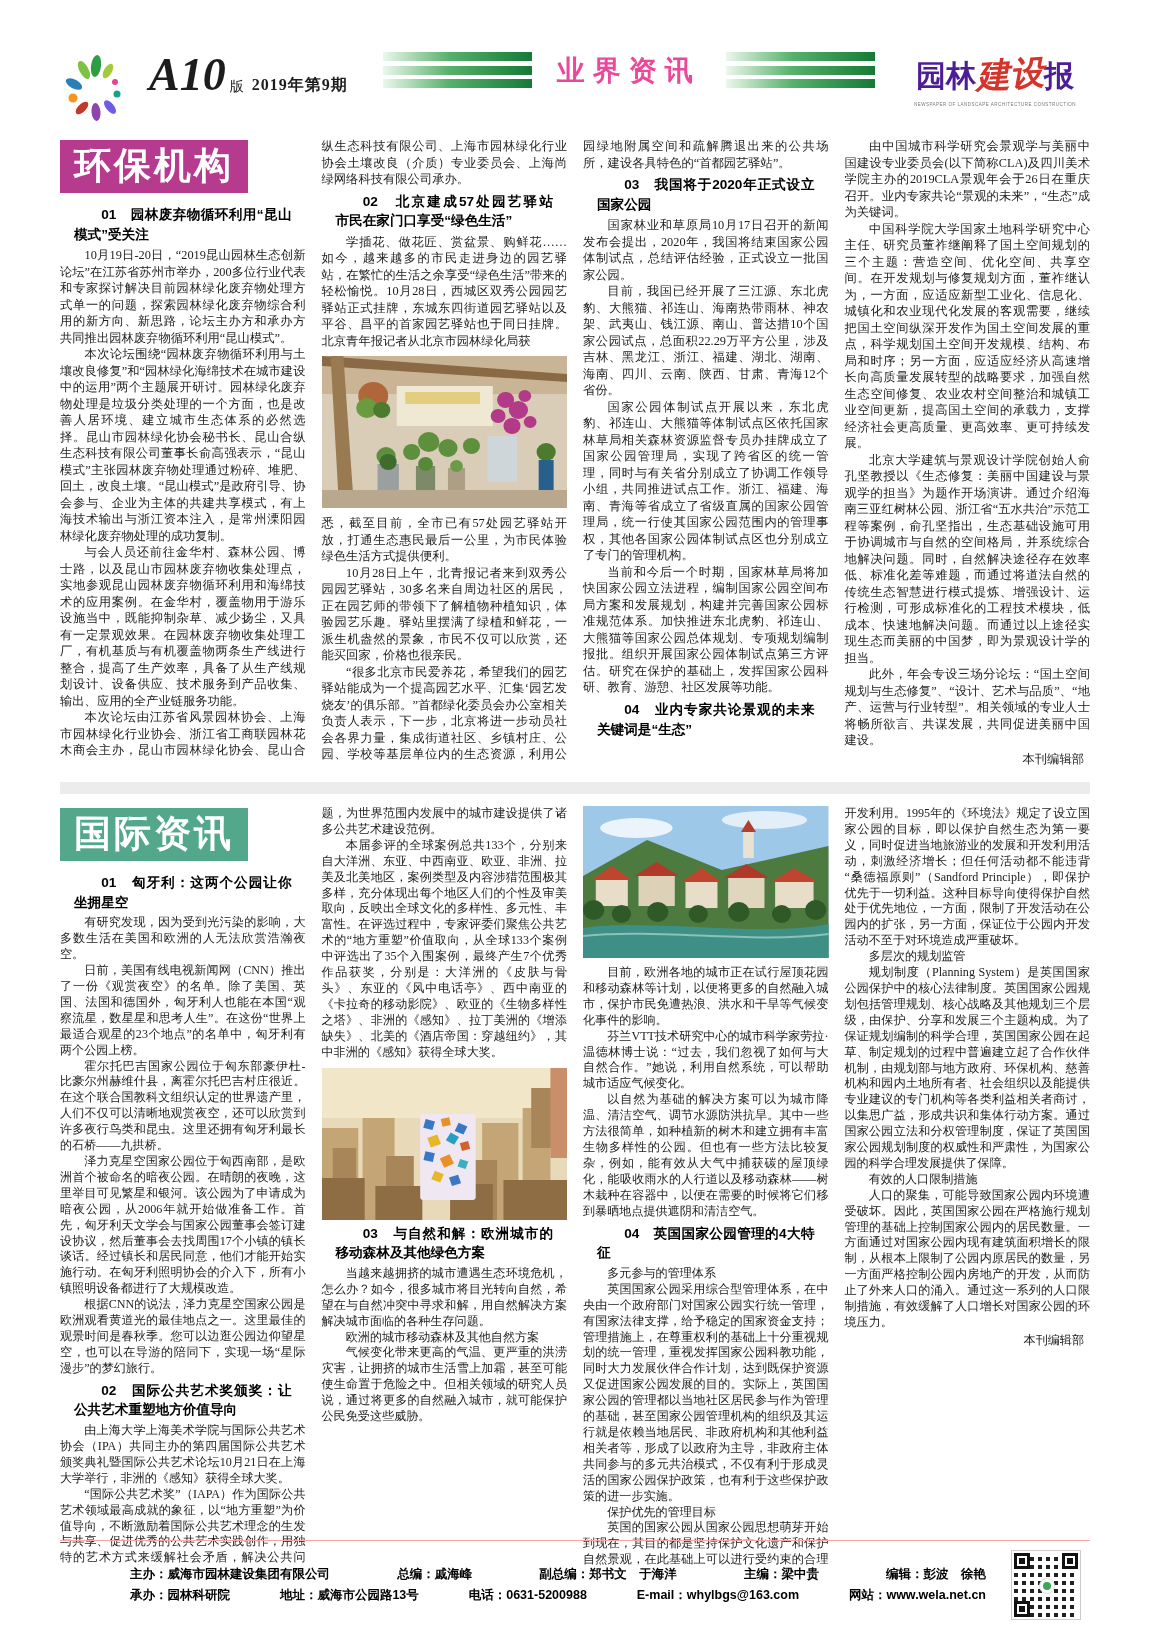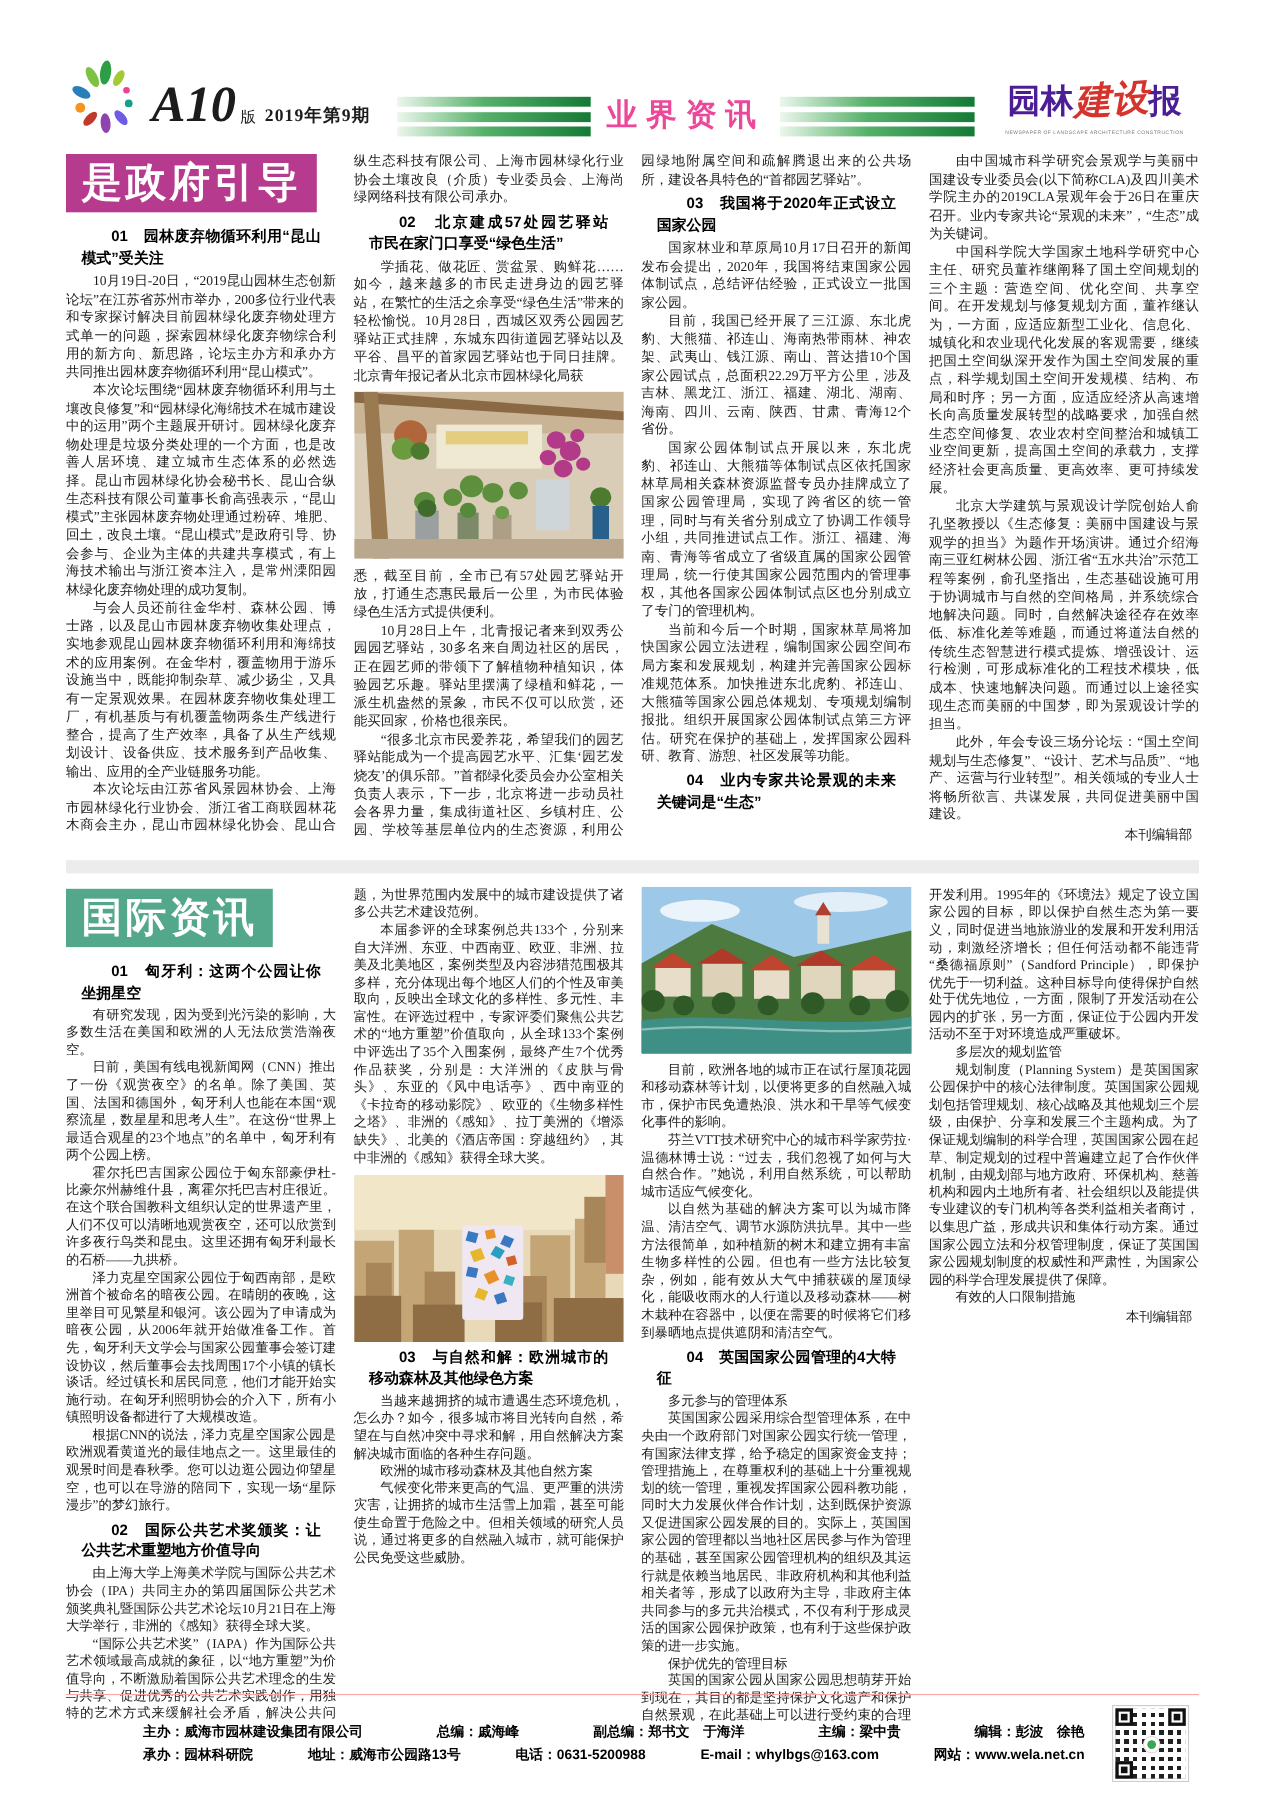--- a/index.html
+++ b/index.html
@@ -1,21 +1,21 @@
 <!DOCTYPE html>
 <html lang="zh"><head>
 <meta charset="utf-8">
 <style>
   html,body{margin:0;padding:0;background:#ffffff;}
   .page{position:relative;width:1150px;height:1635px;background:#fff;overflow:hidden;
         font-family:"Liberation Serif","DejaVu Serif",serif;color:#1c1c1c;}
   .inner{padding:52px 60px 0 60px;}
 
   
-  .hdr{display:flex;align-items:flex-end;height:72px;margin-bottom:14px;}
+  .hdr{display:flex;align-items:flex-start;height:72px;margin-bottom:14px;gap:11px;}
   .flower{width:72px;height:72px;flex:0 0 72px;}
   .a10wrap{display:flex;align-items:flex-end;margin:0 10px 6px 6px;white-space:nowrap;}
   .a10{font:italic bold 46px "Liberation Serif",serif;line-height:1;}
   .ban{font:14px "Liberation Sans",sans-serif;margin:0 8px 2px 4px;}
   .issue{font:bold 16px "Liberation Serif",serif;margin-bottom:2px;letter-spacing:1px;}
   .gbar{flex:1;height:36px;display:flex;flex-direction:column;justify-content:space-between;margin:0 14px;}
   .gbar i{display:block;height:9px;background:linear-gradient(90deg,#ecf7ec 0%,#56b06a 45%,#157a36 100%);}
   .sectitle{font:bold 28px "Liberation Sans",sans-serif;color:#ec4899;letter-spacing:8px;white-space:nowrap;}
   .mast{flex:0 0 190px;text-align:center;line-height:1;}
   .mast .m1{font:bold 30px "Liberation Serif",serif;color:#4c1d95;}
@@ -93,21 +93,21 @@
           <i></i>
           <i></i>
         </div>
       <div class="mast">
         <div><span class="m1">园林</span><span class="m2">建设</span><span class="m1">报</span></div>
         <div class="sub">NEWSPAPER OF LANDSCAPE ARCHITECTURE CONSTRUCTION</div>
       </div>
     </div>
 
     <div class="flow flow-dom">
-      <div class="secbox">是政府引导</div>
+      <div class="secbox">环保机构</div>
 
       <article>
         <h3 class="atitle">01　园林废弃物循环利用“昆山模式”受关注</h3>
         <div>
             <p class="para">10月19日-20日，“2019昆山园林生态创新论坛”在江苏省苏州市举办，200多位行业代表和专家探讨解决目前园林绿化废弃物处理方式单一的问题，探索园林绿化废弃物综合利用的新方向、新思路，论坛主办方和承办方共同推出园林废弃物循环利用“昆山模式”。</p>
             <p class="para">本次论坛围绕“园林废弃物循环利用与土壤改良修复”和“园林绿化海绵技术在城市建设中的运用”两个主题展开研讨。园林绿化废弃物处理是垃圾分类处理的一个方面，也是改善人居环境、建立城市生态体系的必然选择。昆山市园林绿化协会秘书长、昆山合纵生态科技有限公司董事长俞高强表示，“昆山模式”主张园林废弃物处理通过粉碎、堆肥、回土，改良土壤。“昆山模式”是政府引导、协会参与、企业为主体的共建共享模式，有上海技术输出与浙江资本注入，是常州溧阳园林绿化废弃物处理的成功复制。</p>
             <p class="para">与会人员还前往金华村、森林公园、博士路，以及昆山市园林废弃物收集处理点，实地参观昆山园林废弃物循环利用和海绵技术的应用案例。在金华村，覆盖物用于游乐设施当中，既能抑制杂草、减少扬尘，又具有一定景观效果。在园林废弃物收集处理工厂，有机基质与有机覆盖物两条生产线进行整合，提高了生产效率，具备了从生产线规划设计、设备供应、技术服务到产品收集、输出、应用的全产业链服务功能。</p>
             <p class="para">本次论坛由江苏省风景园林协会、上海市园林绿化行业协会、浙江省工商联园林花木商会主办，昆山市园林绿化协会、昆山合纵生态科技有限公司、上海市园林绿化行业协会土壤改良（介质）专业委员会、上海尚绿网络科技有限公司承办。</p>
           </div>
       </article>
@@ -302,20 +302,21 @@
       <article>
         <h3 class="atitle">04　英国国家公园管理的4大特征</h3>
         <div>
             <p class="subhead">多元参与的管理体系</p>
             <p class="para">英国国家公园采用综合型管理体系，在中央由一个政府部门对国家公园实行统一管理，有国家法律支撑，给予稳定的国家资金支持；管理措施上，在尊重权利的基础上十分重视规划的统一管理，重视发挥国家公园科教功能，同时大力发展伙伴合作计划，达到既保护资源又促进国家公园发展的目的。实际上，英国国家公园的管理都以当地社区居民参与作为管理的基础，甚至国家公园管理机构的组织及其运行就是依赖当地居民、非政府机构和其他利益相关者等，形成了以政府为主导，非政府主体共同参与的多元共治模式，不仅有利于形成灵活的国家公园保护政策，也有利于这些保护政策的进一步实施。</p>
             <p class="subhead">保护优先的管理目标</p>
             <p class="para">英国的国家公园从国家公园思想萌芽开始到现在，其目的都是坚持保护文化遗产和保护自然景观，在此基础上可以进行受约束的合理开发利用。1995年的《环境法》规定了设立国家公园的目标，即以保护自然生态为第一要义，同时促进当地旅游业的发展和开发利用活动，刺激经济增长；但任何活动都不能违背“桑德福原则”（Sandford Principle），即保护优先于一切利益。这种目标导向使得保护自然处于优先地位，一方面，限制了开发活动在公园内的扩张，另一方面，保证位于公园内开发活动不至于对环境造成严重破坏。</p>
             <p class="subhead">多层次的规划监管</p>
             <p class="para">规划制度（Planning System）是英国国家公园保护中的核心法律制度。英国国家公园规划包括管理规划、核心战略及其他规划三个层级，由保护、分享和发展三个主题构成。为了保证规划编制的科学合理，英国国家公园在起草、制定规划的过程中普遍建立起了合作伙伴机制，由规划部与地方政府、环保机构、慈善机构和园内土地所有者、社会组织以及能提供专业建议的专门机构等各类利益相关者商讨，以集思广益，形成共识和集体行动方案。通过国家公园立法和分权管理制度，保证了英国国家公园规划制度的权威性和严肃性，为国家公园的科学合理发展提供了保障。</p>
             <p class="subhead">有效的人口限制措施</p>
+            <p class="para">人口的聚集，可能导致国家公园内环境遭受破坏。因此，英国国家公园在严格施行规划管理的基础上控制国家公园内的居民数量。一方面通过对国家公园内现有建筑面积增长的限制，从根本上限制了公园内原居民的数量，另一方面严格控制公园内房地产的开发，从而防止了外来人口的涌入。通过这一系列的人口限制措施，有效缓解了人口增长对国家公园的环境压力。</p>
           </div>
       </article>
 
       <p class="byline">本刊编辑部</p>
     </div>
   </div>
 
   <div class="foot">
     <div class="frows">
       <div class="frow">

